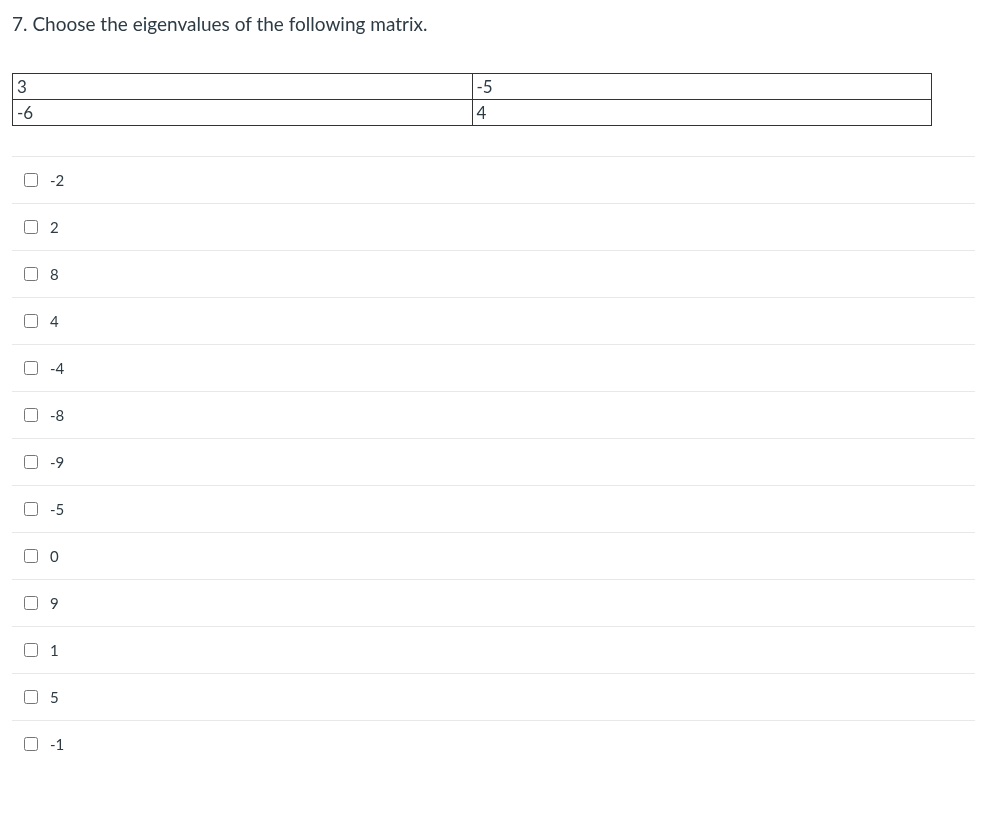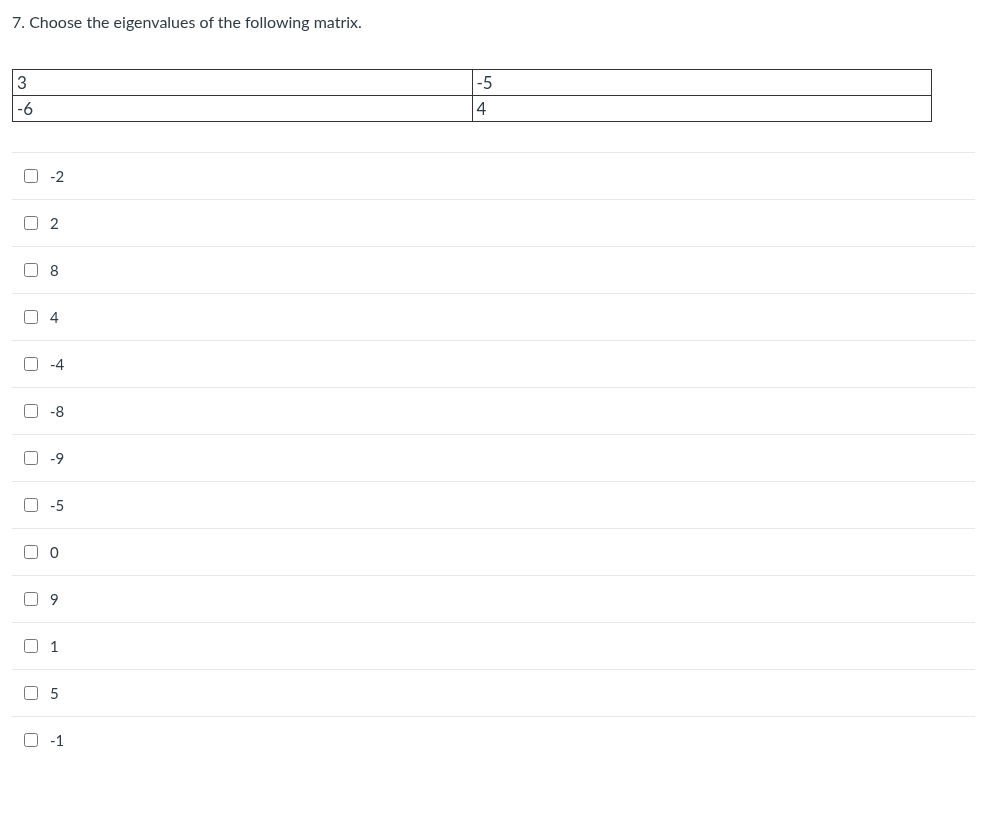--- a/index.html
+++ b/index.html
@@ -9,21 +9,21 @@
       margin: 0;
       padding: 12px;
       font-family: "Segoe UI", Lato, -apple-system, BlinkMacSystemFont, sans-serif;
       font-size: 17px;
       color: #2d3b45;
       background: #ffffff;
       width: 987px;
     }
     .question-header {
       margin-bottom: 38px;
-      font-size: 16px;
+      font-size: 19px;
       color: #2d3b45;
     }
     .matrix-table {
       border-collapse: collapse;
       width: 920px;
       margin-bottom: 30px;
       margin-left: 0;
     }
     .matrix-table td {
       border: 1px solid #333333;

